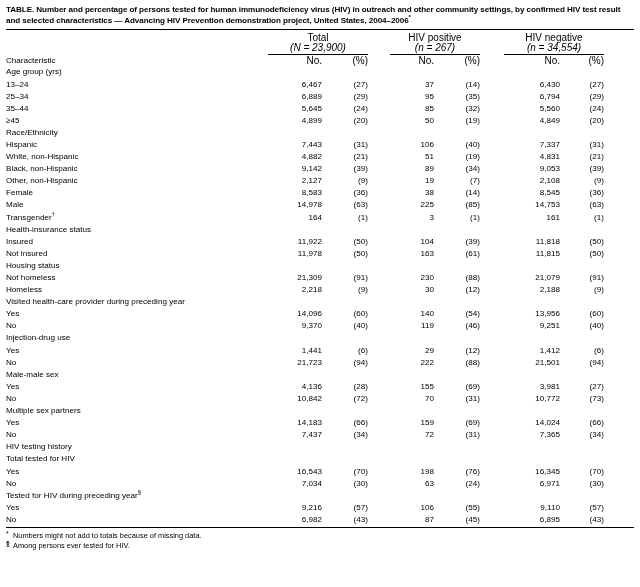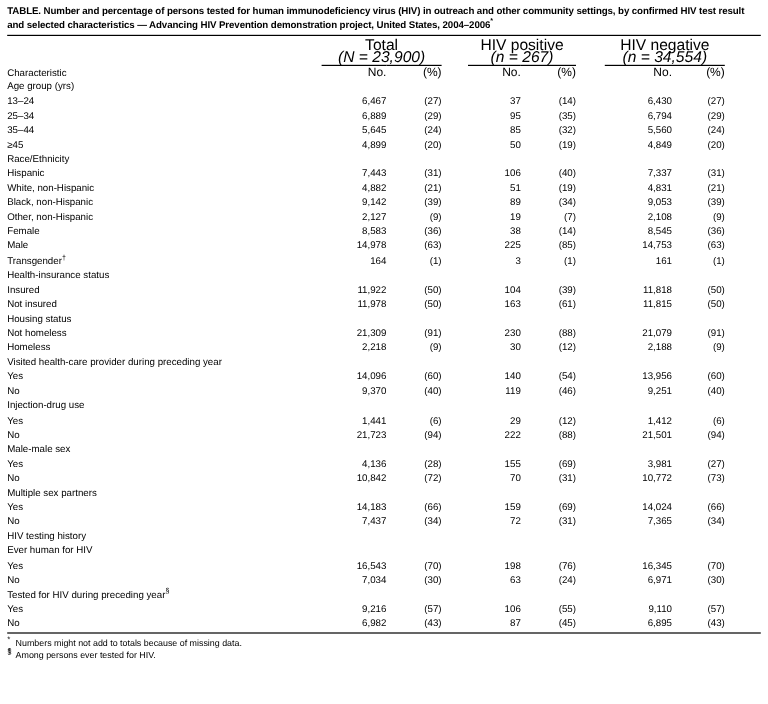--- a/index.html
+++ b/index.html
@@ -69,21 +69,21 @@
   col.c-p2   { width: 46px; }
   col.c-gap2 { width: 24px; }
   col.c-n3   { width: 56px; }
   col.c-p3   { width: 44px; }
   col.c-tail { width: 30px; }
 
   
   .grp {
     text-align: center;
     font-weight: bold;
-    font-size: 13px;
+    font-size: 10px;
     line-height: 10.5px;
   }
   .grp .l2 { display: block; font-style: italic; }
   .grp-under {
     border-bottom: 0.9px solid #000;
   }
   .hdr-pad-top td { height: 3px; }
 
   .colhdr {
     text-align: right;
@@ -571,21 +571,21 @@
           <td class="pct"></td>
           <td></td>
           <td class="num"></td>
           <td class="pct"></td>
           <td></td>
           <td class="num"></td>
           <td class="pct"></td>
           <td></td>
         </tr>
         <tr class="sectionrow">
-          <td class="lbl lvl1">Ever human for HIV</td>
+          <td class="lbl lvl1">Total tested for HIV</td>
           <td class="num"></td>
           <td class="pct"></td>
           <td></td>
           <td class="num"></td>
           <td class="pct"></td>
           <td></td>
           <td class="num"></td>
           <td class="pct"></td>
           <td></td>
         </tr>

